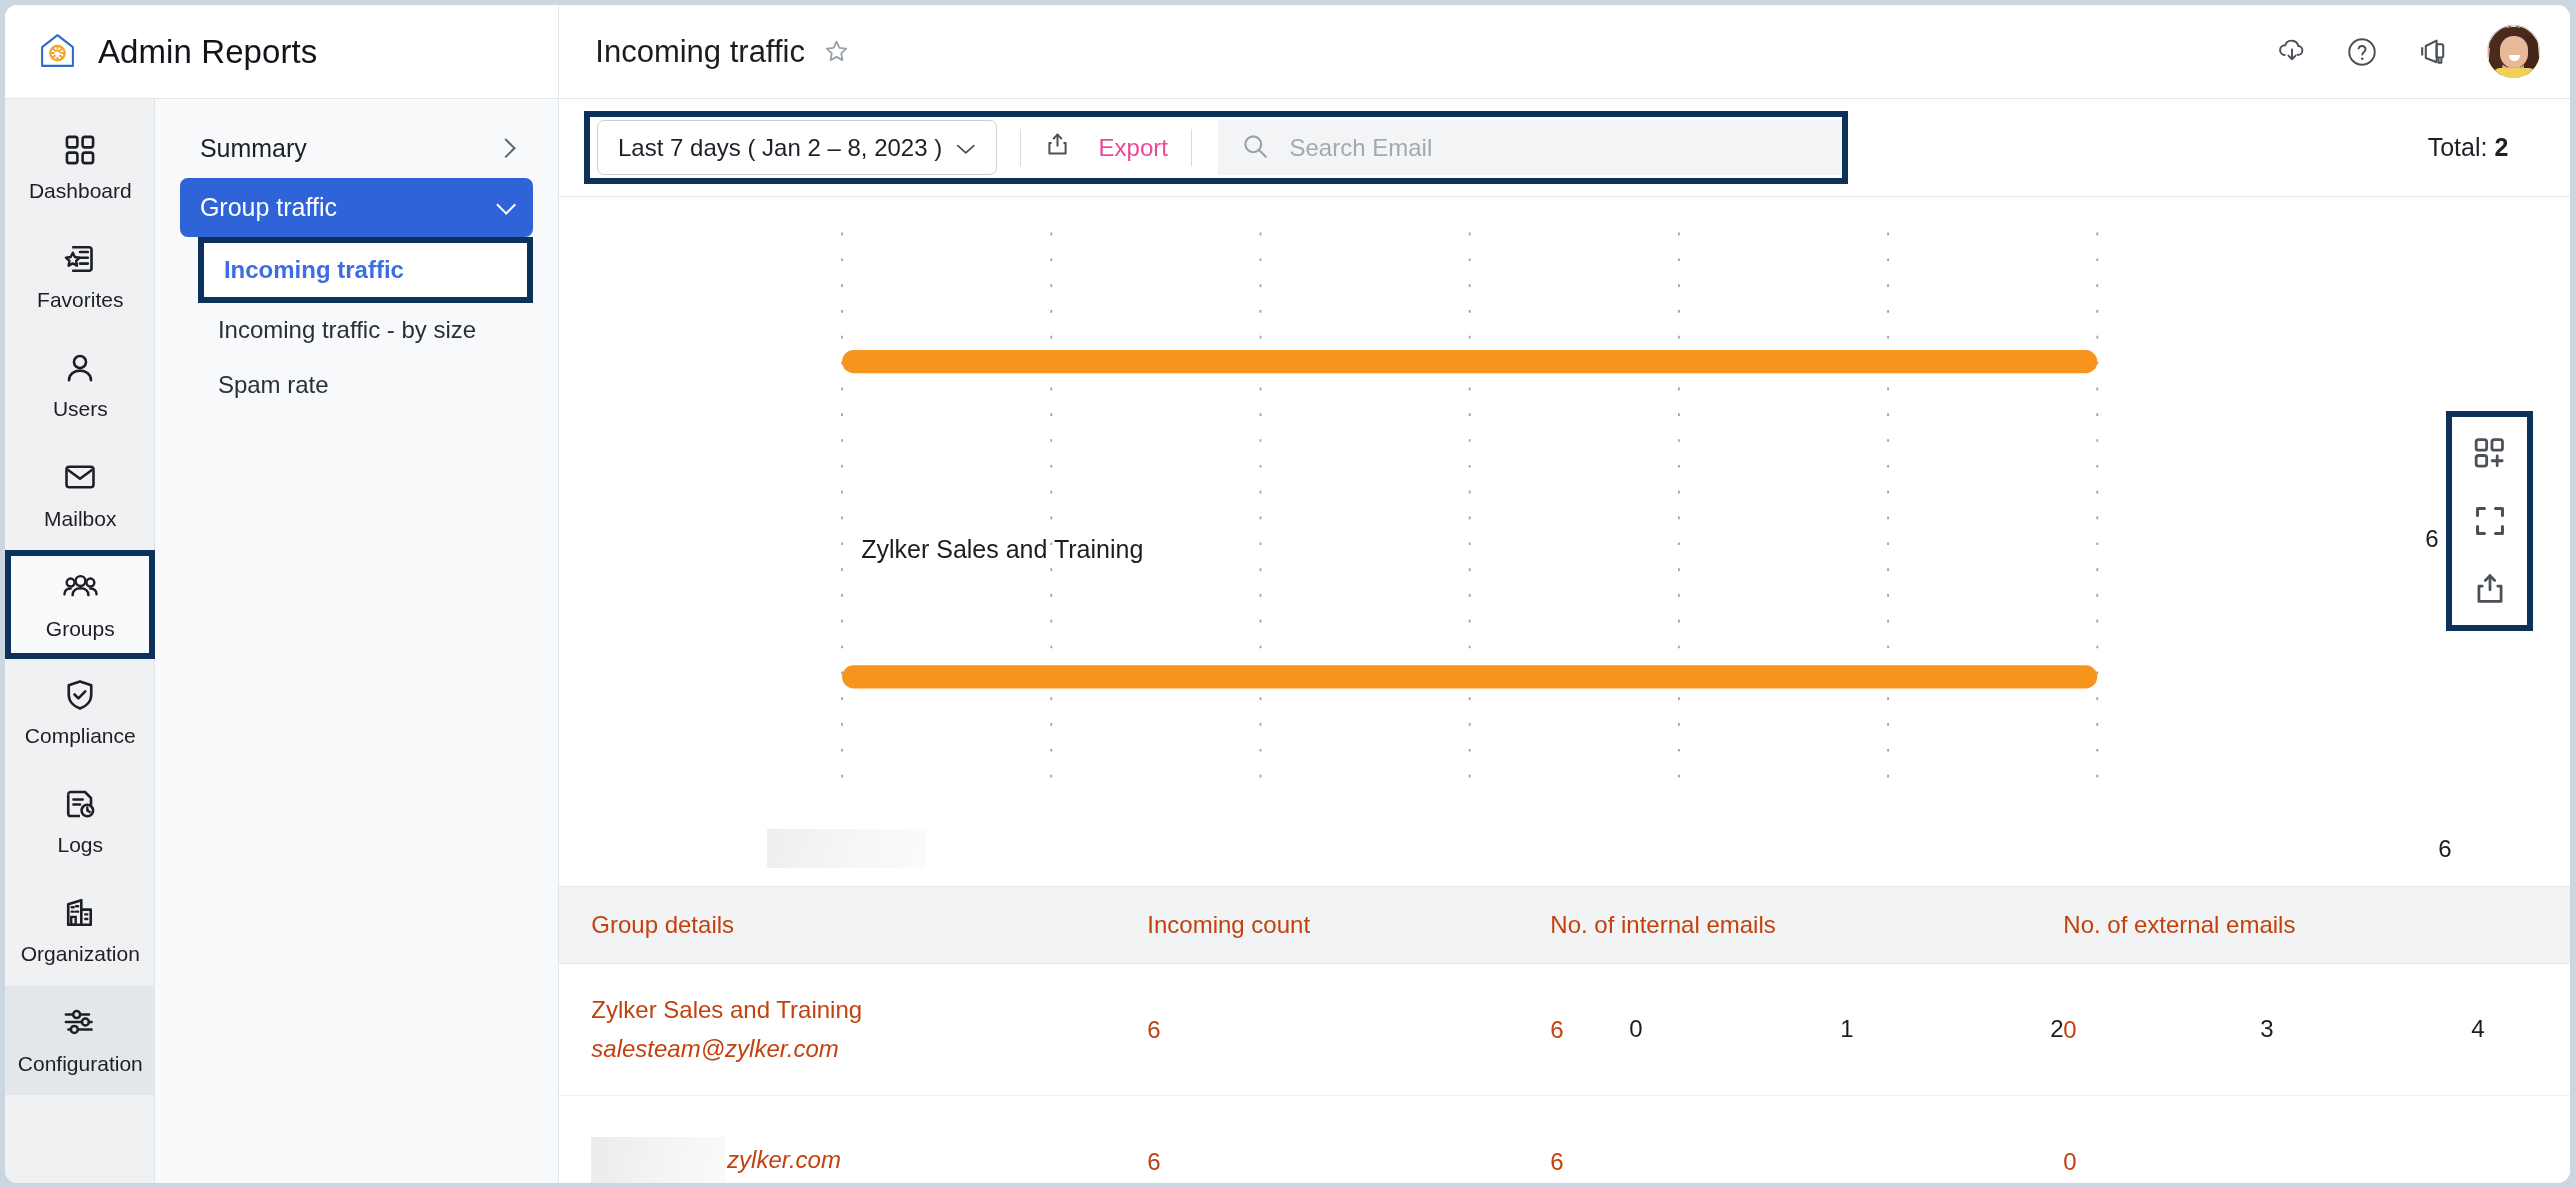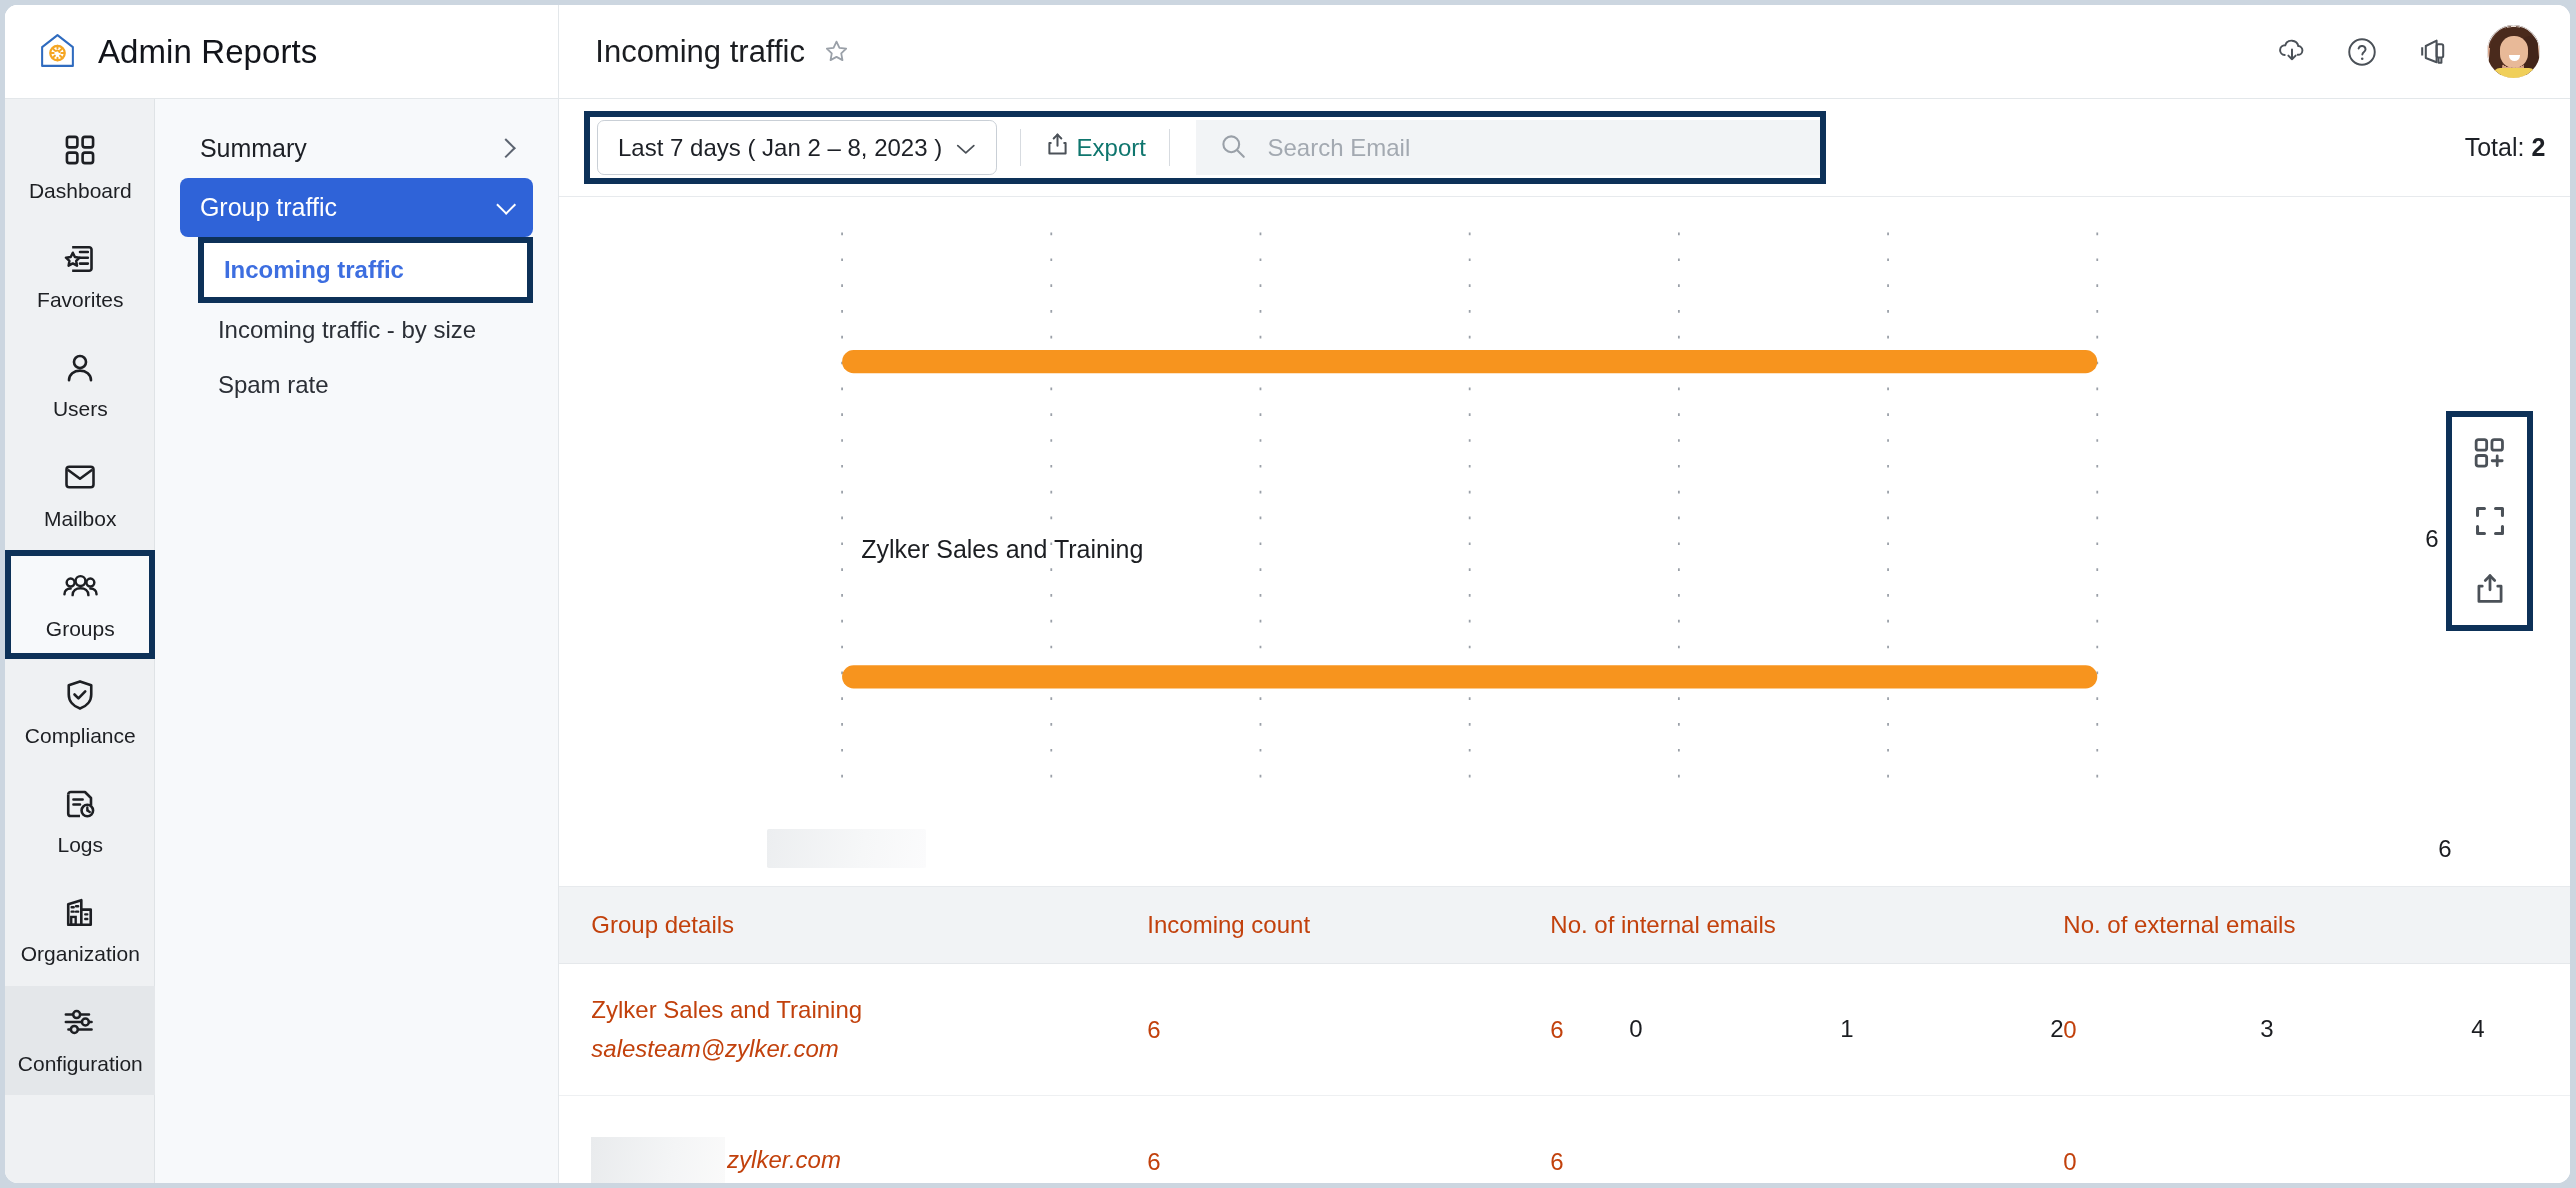--- a/index.html
+++ b/index.html
@@ -96,33 +96,33 @@
   .sub-child {
     margin: 0 25px 0 43px; height: 55px;
     display:flex; align-items:center; padding: 0 19.6px;
     font-size: 24px; color:#2b2f36; cursor:pointer;
   }
   .sub-child.current { color:#3d6ee0; font-weight:bold; border:6.2px solid #0d3158; background:#fff; height:66px; }
 
   
   .main { flex: 1; display:flex; flex-direction:column; min-width:0; background:#fff; }
 
-  .toolbar { height: 98px; display:flex; align-items:center; padding: 0 25px 0 25px; border-bottom:0.9px solid #e7eaed;}
+  .toolbar { height: 98px; display:flex; align-items:center; padding: 0 62px 0 25px; border-bottom:0.9px solid #e7eaed;}
   .toolbar-hl {
     border: 6.2px solid #0d3158;
     height: 73px; display:flex; align-items:center;
     padding: 0 0 0 7.1px;
   }
   .date-select {
     height: 55px; border:0.9px solid #c9cfd6; border-radius: 7.1px;
     display:flex; align-items:center; gap:14.3px; padding: 0 19.6px;
     font-size: 24px; color:#1d2026; background:#fff; cursor:pointer; white-space:nowrap;
   }
   .vsep { width:0.9px; height:37px; background:#d7dbe0; margin: 0 23px; }
-  .export-btn { display:flex; align-items:center; gap:6px; font-size:24px; color:#0f766e; cursor:pointer;}
+  .export-btn { display:flex; align-items:center; gap:28px; font-size:24px; color:#ec4899; cursor:pointer;}
   .search-box {
     background:#f2f4f6; height:55px; width: 624px;
     display:flex; align-items:center; gap:19.6px; padding: 0 23px;
     margin-left: 3.6px;
   }
   .search-box input {
     border:0; outline:0; background:transparent; font-size:24px; color:#3a3f47;
     font-family:"Liberation Sans", sans-serif; width:100%;
   }
   .search-box input::placeholder { color:#a3a9b1; }

